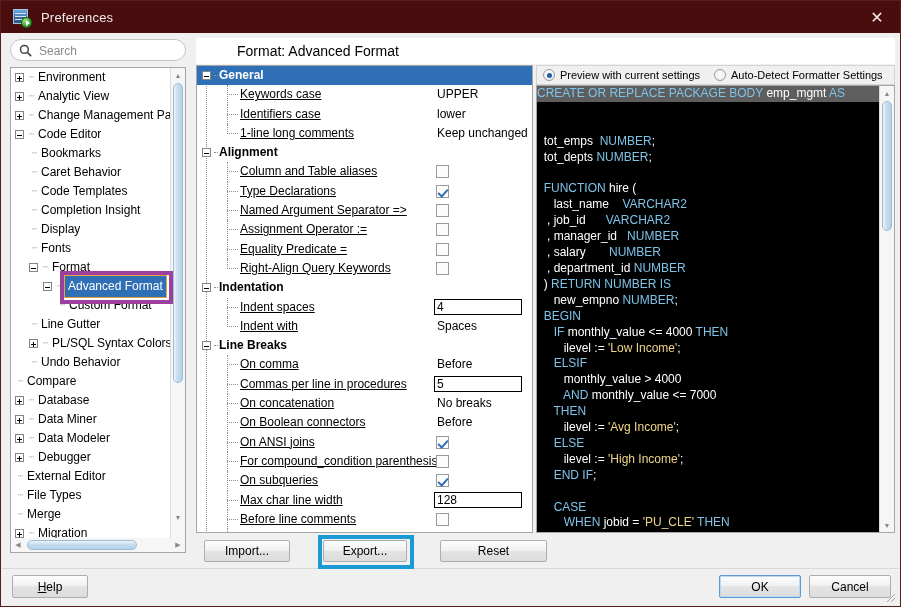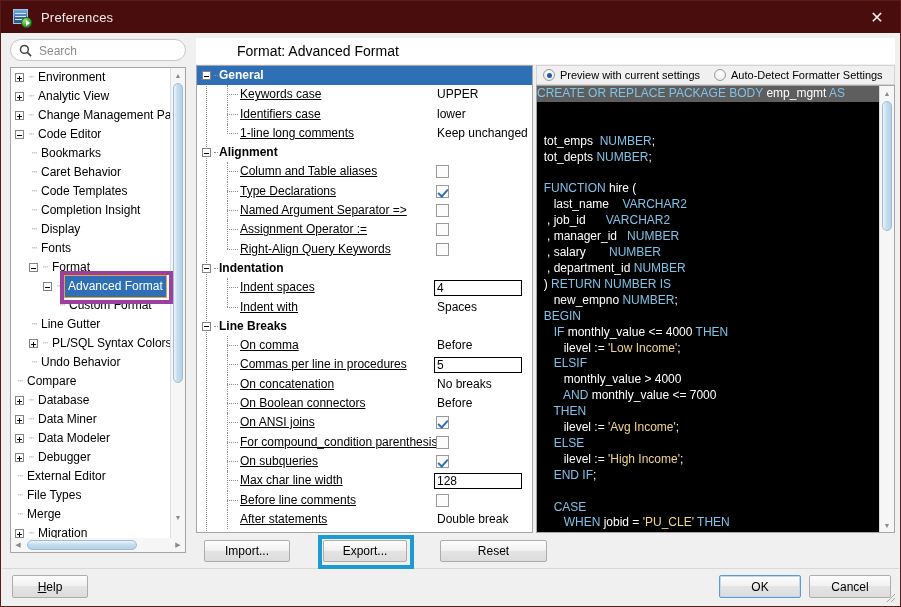--- a/index.html
+++ b/index.html
@@ -351,20 +351,26 @@
             <div class="orow">
               <span class="stub"></span>
               <span class="dash"></span>
               <span class="oleaf">Named Argument Separator =&gt;</span>
               <span class="cbx"></span>
             </div>
             <div class="orow">
               <span class="stub"></span>
               <span class="dash"></span>
               <span class="oleaf">Assignment Operator :=</span>
+              <span class="cbx"></span>
+            </div>
+            <div class="orow">
+              <span class="stub"></span>
+              <span class="dash"></span>
+              <span class="oleaf">Equality Predicate =</span>
               <span class="cbx"></span>
             </div>
             <div class="orow">
               <span class="stub" style="bottom: 9.6px;"></span>
               <span class="dash"></span>
               <span class="oleaf">Right-Align Query Keywords</span>
               <span class="cbx"></span>
             </div>
             <div class="orow">
               <span class="oglyph"></span>

